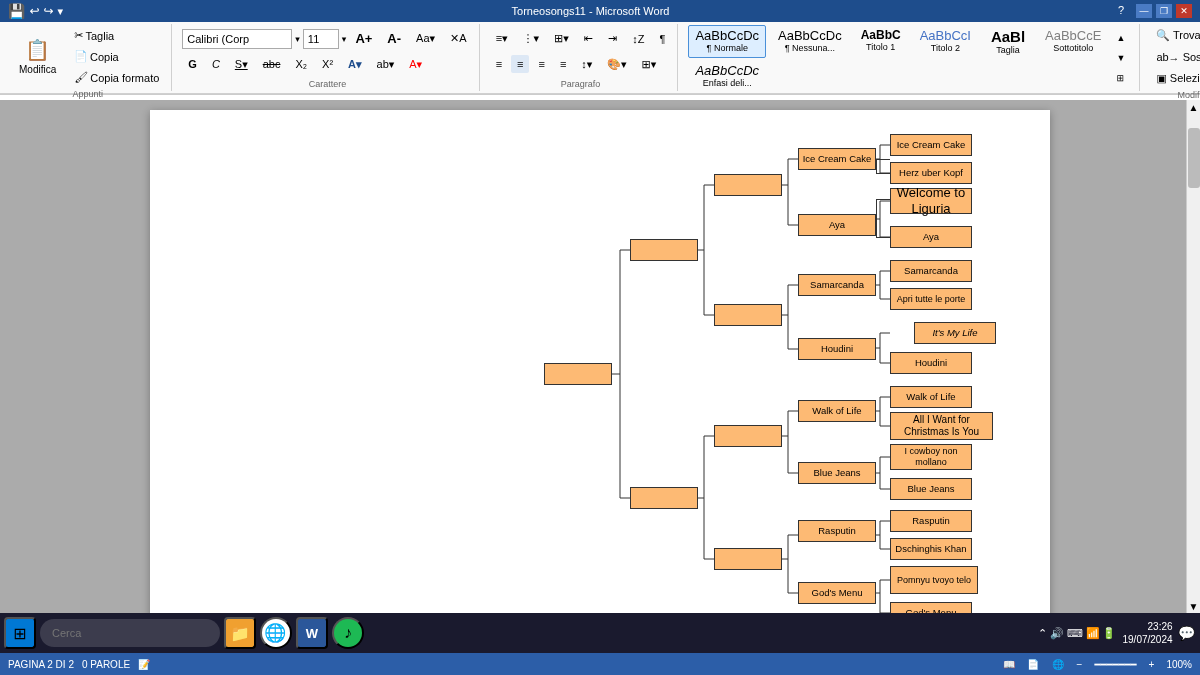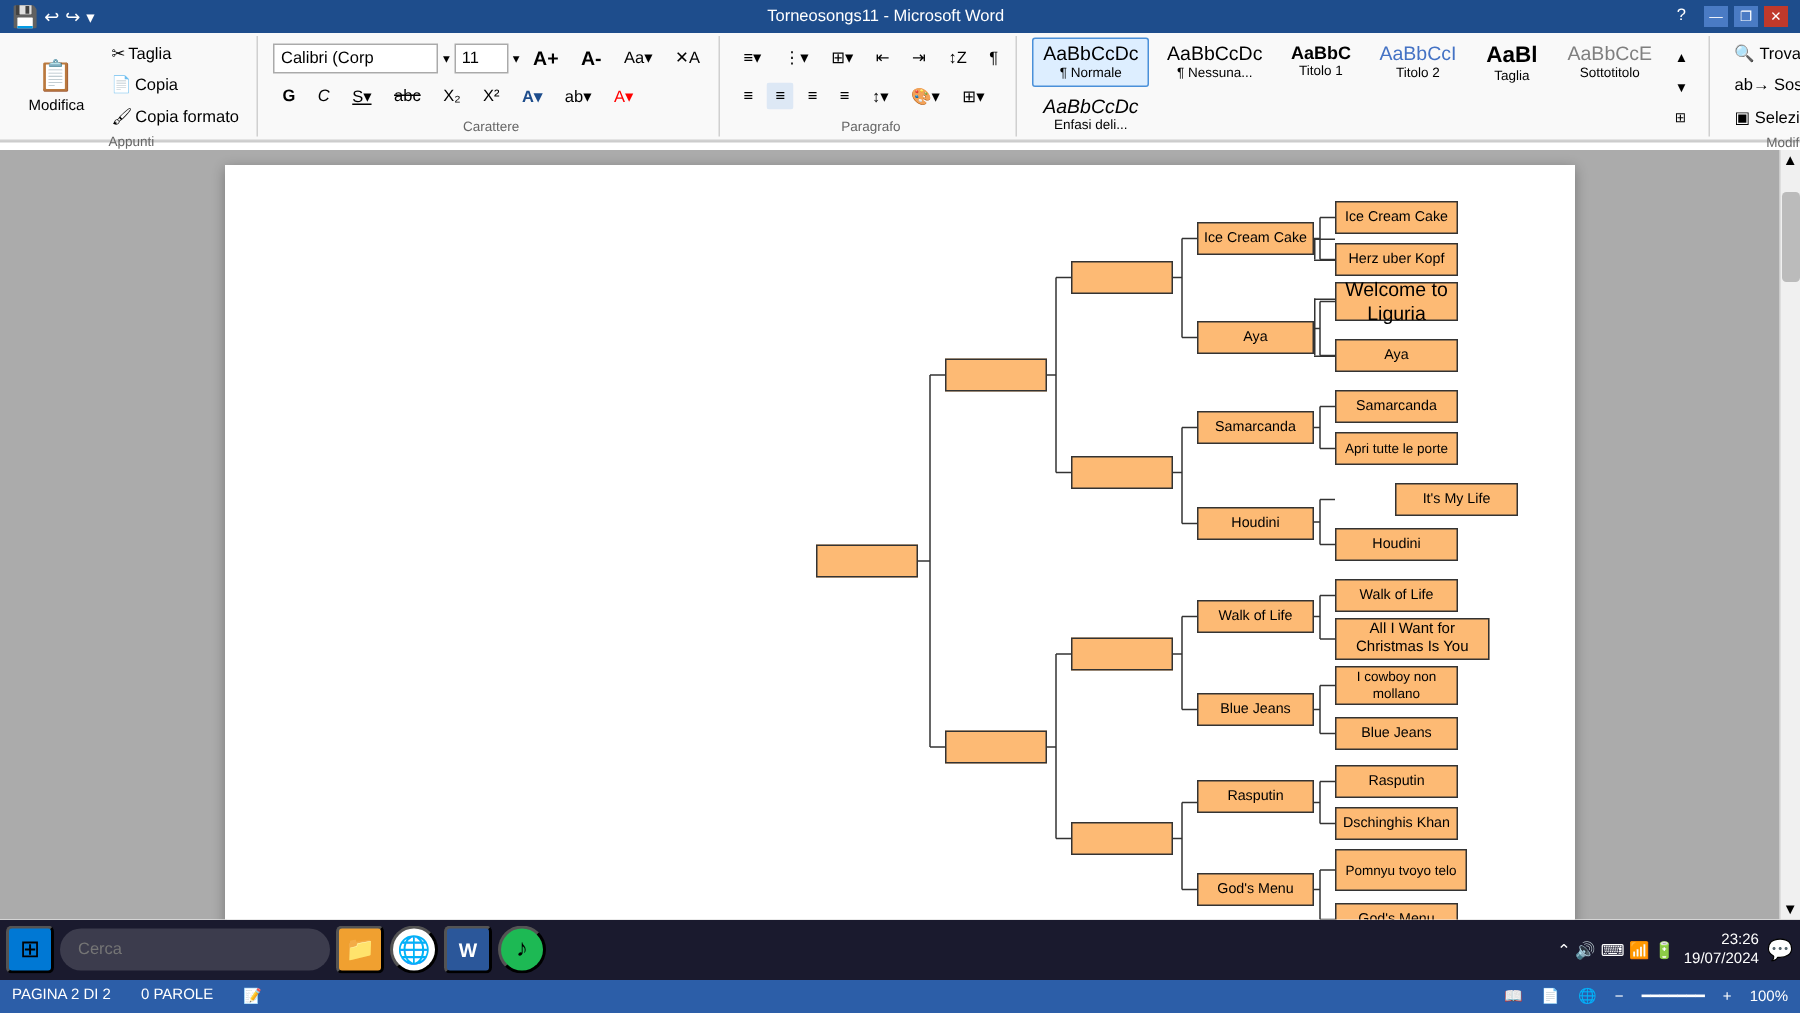--- a/index.html
+++ b/index.html
@@ -125,21 +125,21 @@
       width: 1200px;
       height: 22px;
       background: #2c5ea8;
       display: flex;
       align-items: center;
       justify-content: space-between;
       padding: 0 8px;
       color: #fff;
       font-size: 10px;
     }
-    #statusbar .left { display: flex; gap: 20px; }
+    #statusbar .left { display: flex; gap: 8px; }
     #statusbar .right { display: flex; align-items: center; gap: 12px; }
 
     
     #taskbar {
       position: fixed;
       bottom: 22px;
       width: 1200px;
       height: 40px;
       background: #1a1a2e;
       display: flex;
@@ -380,21 +380,21 @@
       <div class="bracket-box" style="left:720px;top:32px;width:82px;height:22px;">Herz uber Kopf</div>
 
       <div class="bracket-box" style="left:720px;top:58px;width:82px;height:26px;font-size:13px;">Welcome to Liguria</div>
 
       <div class="bracket-box" style="left:720px;top:96px;width:82px;height:22px;">Aya</div>
 
       <div class="bracket-box" style="left:720px;top:130px;width:82px;height:22px;">Samarcanda</div>
 
       <div class="bracket-box" style="left:720px;top:158px;width:82px;height:22px;font-size:9px;">Apri tutte le porte</div>
 
-      <div class="bracket-box" style="left:760px;top:192px;width:82px;height:22px;">It's My Life</div>
+      <div class="bracket-box" style="left:744px;top:192px;width:82px;height:22px;font-style:italic;">It's My Life</div>
 
       <div class="bracket-box" style="left:720px;top:222px;width:82px;height:22px;">Houdini</div>
 
       <div class="bracket-box" style="left:720px;top:256px;width:82px;height:22px;">Walk of Life</div>
 
       <div class="bracket-box" style="left:720px;top:282px;width:103px;height:28px;font-size:10px;">All I Want for Christmas Is You</div>
 
       <div class="bracket-box" style="left:720px;top:314px;width:82px;height:26px;font-size:9px;">I cowboy non mollano</div>
 
       <div class="bracket-box" style="left:720px;top:348px;width:82px;height:22px;">Blue Jeans</div>

